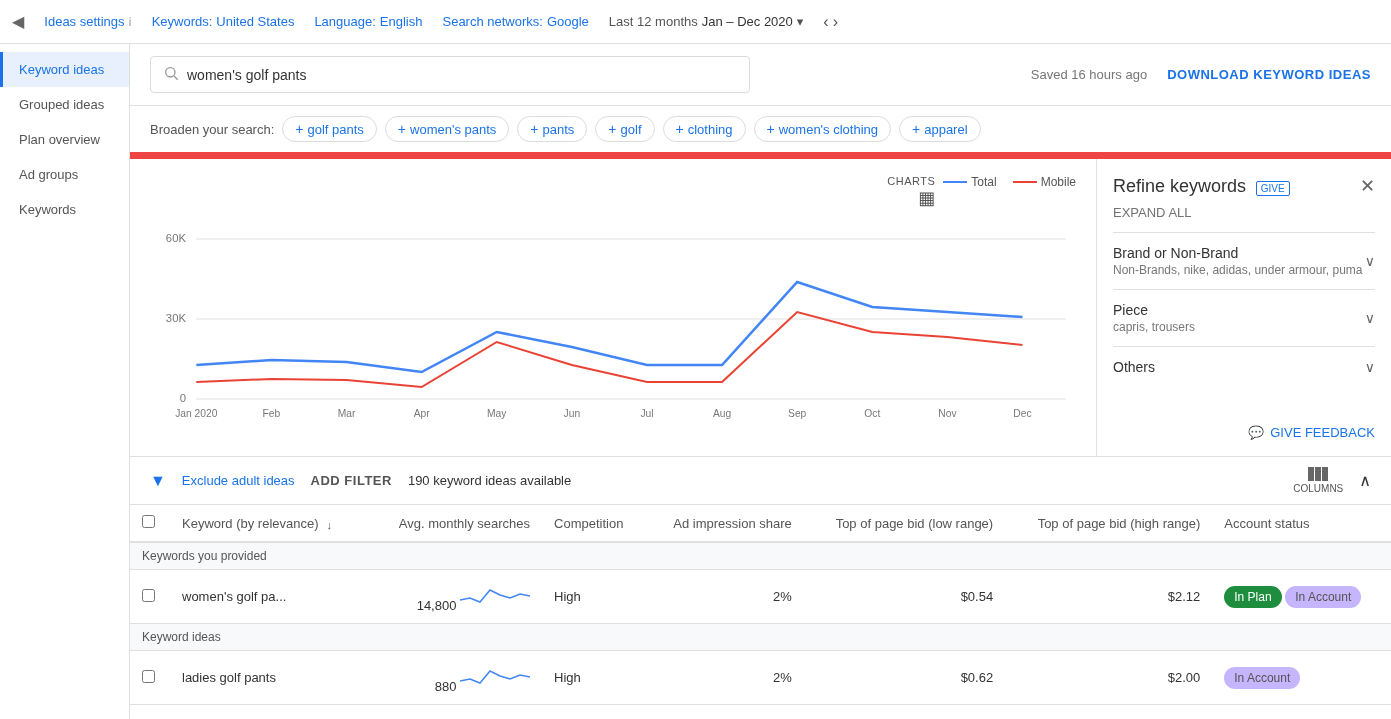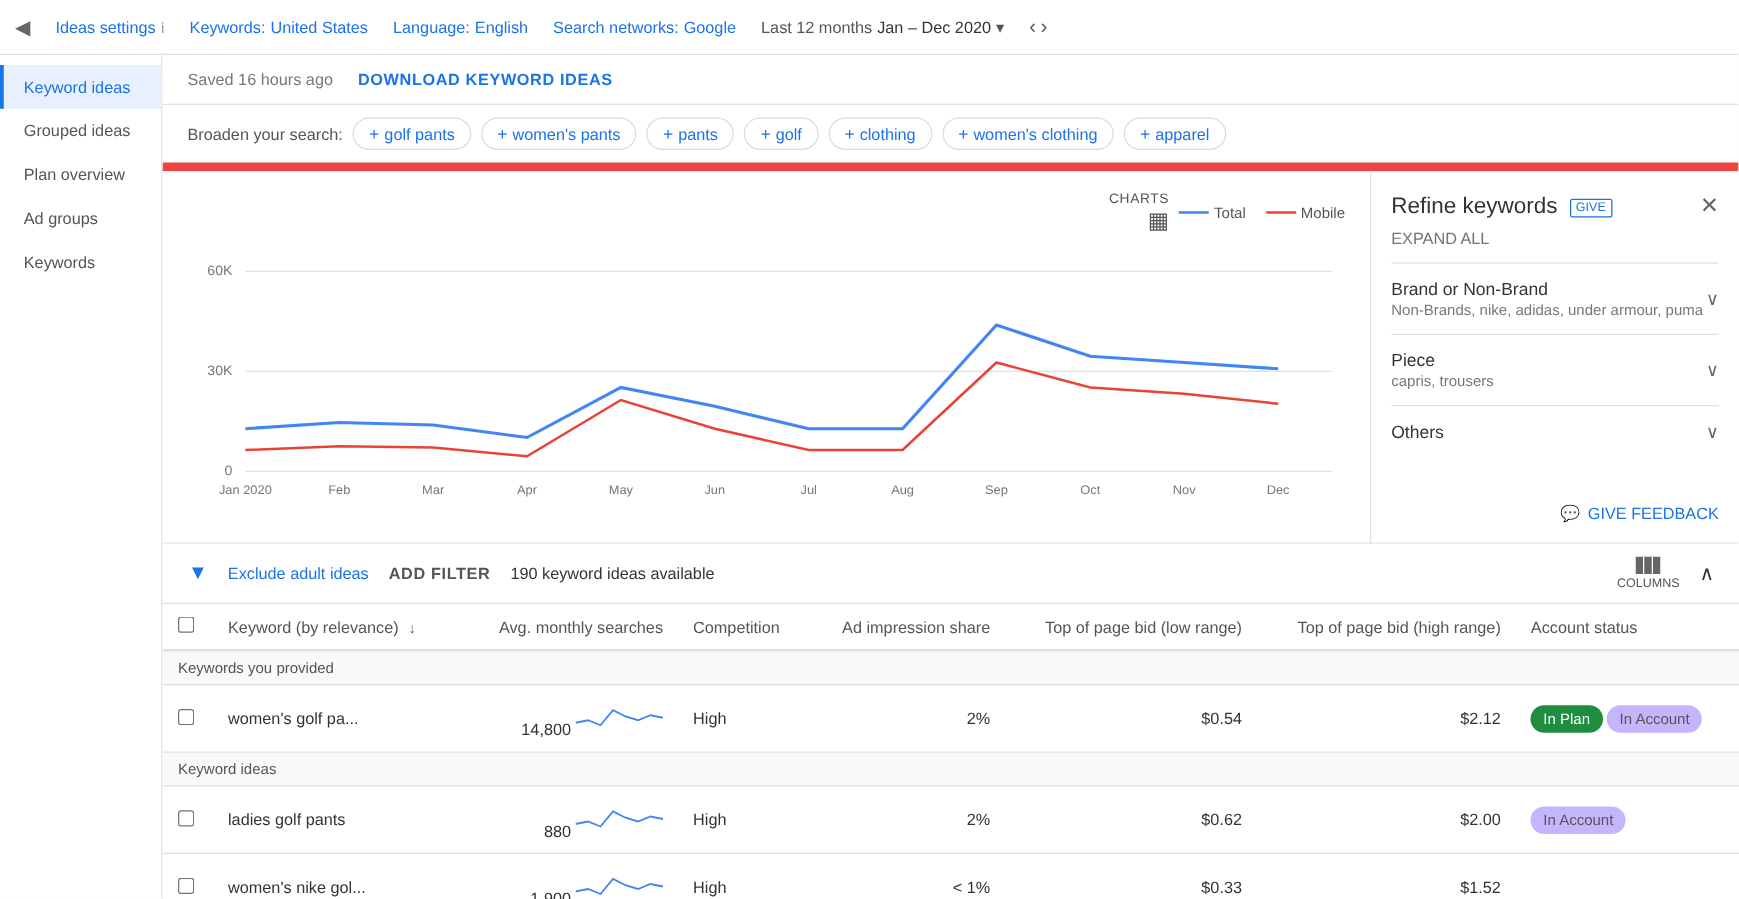--- a/index.html
+++ b/index.html
@@ -55,21 +55,21 @@
     .broaden-chip {
       display: flex; align-items: center; gap: 4px; border: 1px solid #dadce0;
       border-radius: 20px; padding: 4px 12px; font-size: 13px; color: #1a73e8;
       cursor: pointer; background: #fff;
     }
     .broaden-chip .plus { color: #1a73e8; font-size: 14px; }
 
     
     .middle-section { display: flex; flex: 0 0 auto; overflow: hidden; }
     .chart-container { flex: 1; background: #fff; padding: 16px 20px; border-bottom: 1px solid #e0e0e0; position: relative; }
-    .chart-top { display: flex; justify-content: flex-end; align-items: center; margin-bottom: 8px; }
+    .chart-top { display: flex; justify-content: flex-end; align-items: flex-start; margin-bottom: 8px; }
     .chart-legend { display: flex; gap: 16px; align-items: center; font-size: 12px; color: #555; }
     .legend-item { display: flex; align-items: center; gap: 4px; }
     .legend-line { width: 24px; height: 2px; }
     .legend-line.total { background: #4285f4; }
     .legend-line.mobile { background: #ea4335; }
 
     .refine-panel {
       width: 295px; background: #fff; border-left: 1px solid #e0e0e0;
       padding: 16px; flex-shrink: 0; border-bottom: 1px solid #e0e0e0;
     }
@@ -168,20 +168,29 @@
         <div class="sidebar-item">Plan overview</div>
         <div class="sidebar-item">Ad groups</div>
         <div class="sidebar-item">Keywords</div>
       </div>
   </div>
 
   <div class="content">
 
     <div class="search-area">
       <div style="display:flex; align-items:center; justify-content:space-between;">
+        <div class="search-box">
+          <span class="search-icon-wrap">
+            <svg width="16" height="16" viewBox="0 0 24 24" fill="none" stroke="#999" stroke-width="2">
+                <circle cx="11" cy="11" r="7"></circle>
+                <line x1="16.5" y1="16.5" x2="22" y2="22"></line>
+              </svg>
+          </span>
+          <input type="text" style="border: none; outline: none; font-size: 14px; width: 100%; color: rgb(51, 51, 51);" value="women's golf pants">
+        </div>
         <div style="display:flex; align-items:center; gap:20px;">
           <span style="font-size:13px; color:#777;">Saved 16 hours ago</span>
           <button style="background:none; border:none; color:#1a73e8; font-size:13px; font-weight:600; cursor:pointer; letter-spacing:0.5px;">DOWNLOAD KEYWORD IDEAS</button>
         </div>
       </div>
     </div>
 
     <div class="broaden-area">
       <span class="broaden-label">Broaden your search:</span>
       <div id="broaden-chips" style="display: flex; gap: 8px; flex-wrap: wrap;">

